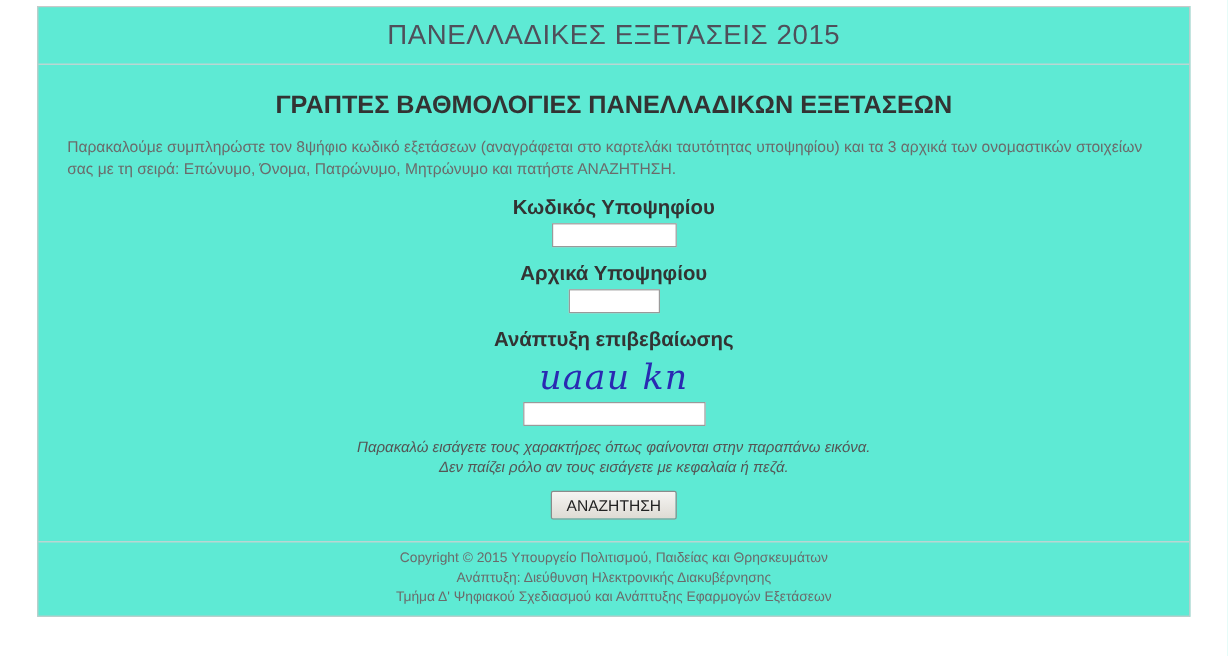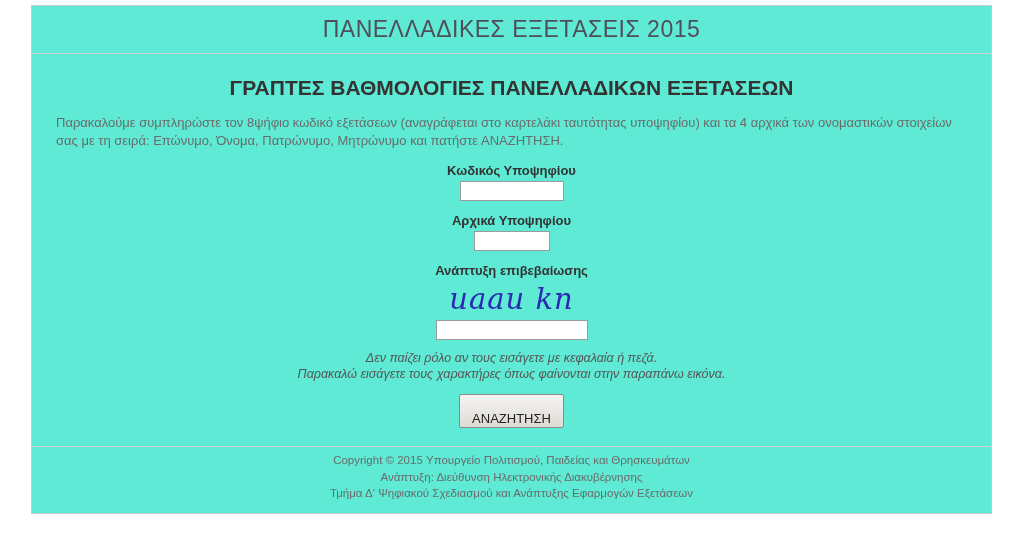--- a/index.html
+++ b/index.html
@@ -37,21 +37,21 @@
     margin: 14px 24px 0 24px;
     text-align: left;
     font-size: 13px;
     color: #6b6b6b;
     line-height: 1.42;
   }
   .lookup-form { display: block; }
   .field-label {
     display: block;
     margin-top: 12px;
-    font-size: 13px;
+    font-size: 17px;
     font-weight: bold;
     color: #333333;
   }
   .text-input {
     margin-top: 3px;
     height: 20px;
     border: 1px solid #9a9a9a;
     background: #ffffff;
     font-size: 13px;
     padding: 1px 3px;
@@ -85,21 +85,21 @@
   .notes {
     margin-top: 10px;
     font-style: italic;
     font-size: 12.5px;
     color: #555555;
     line-height: 1.3;
   }
   .search-button {
     margin-top: 12px;
     height: 24px;
-    padding: 16px 12px;
+    padding: 3px 12px;
     font-size: 13px;
     color: #222222;
     font-family: "Liberation Sans", sans-serif;
     background: linear-gradient(#f5f4f2, #dedbd4);
     border: 1px solid #8b8b8b;
     border-radius: 2px;
     cursor: pointer;
   }
   hr.footer-divider { margin-top: 18px; }
   .footer {
@@ -113,39 +113,39 @@
 </head>
 <body>
 
 <div class="container">
 
   <div class="title">ΠΑΝΕΛΛΑΔΙΚΕΣ ΕΞΕΤΑΣΕΙΣ 2015</div>
   <hr class="divider">
 
   <div class="subtitle">ΓΡΑΠΤΕΣ ΒΑΘΜΟΛΟΓΙΕΣ ΠΑΝΕΛΛΑΔΙΚΩΝ ΕΞΕΤΑΣΕΩΝ</div>
 
-  <div class="instructions">Παρακαλούμε συμπληρώστε τον 8ψήφιο κωδικό εξετάσεων (αναγράφεται στο καρτελάκι ταυτότητας υποψηφίου) και τα 4 αρχικά των ονομαστικών στοιχείων σας με τη σειρά: Επώνυμο, Όνομα, Πατρώνυμο, Μητρώνυμο και πατήστε ΑΝΑΖΗΤΗΣΗ.</div>
+  <div class="instructions">Παρακαλούμε συμπληρώστε τον 8ψήφιο κωδικό εξετάσεων (αναγράφεται στο καρτελάκι ταυτότητας υποψηφίου) και τα 3 αρχικά των ονομαστικών στοιχείων σας με τη σειρά: Επώνυμο, Όνομα, Πατρώνυμο, Μητρώνυμο και πατήστε ΑΝΑΖΗΤΗΣΗ.</div>
 
   <form class="lookup-form">
 
     <label class="field-label">Κωδικός Υποψηφίου</label>
     <input type="text" class="text-input w-code" value="" style="">
 
     <label class="field-label">Αρχικά Υποψηφίου</label>
     <input type="text" class="text-input w-initials" value="" style="">
 
     <label class="field-label">Ανάπτυξη επιβεβαίωσης</label>
     <div class="captcha-image">
       <span class="captcha-text">uaau kn</span>
     </div>
     <input type="text" class="text-input w-captcha" value="" style="">
 
     <div class="notes">
+      <div class="note">Παρακαλώ εισάγετε τους χαρακτήρες όπως φαίνονται στην παραπάνω εικόνα.</div>
       <div class="note">Δεν παίζει ρόλο αν τους εισάγετε με κεφαλαία ή πεζά.</div>
-      <div class="note">Παρακαλώ εισάγετε τους χαρακτήρες όπως φαίνονται στην παραπάνω εικόνα.</div>
     </div>
 
     <button type="button" class="search-button">ΑΝΑΖΗΤΗΣΗ</button>
 
   </form>
 
   <hr class="divider footer-divider">
 
   <div class="footer">
     <div class="footer-line">Copyright © 2015 Υπουργείο Πολιτισμού, Παιδείας και Θρησκευμάτων</div>

